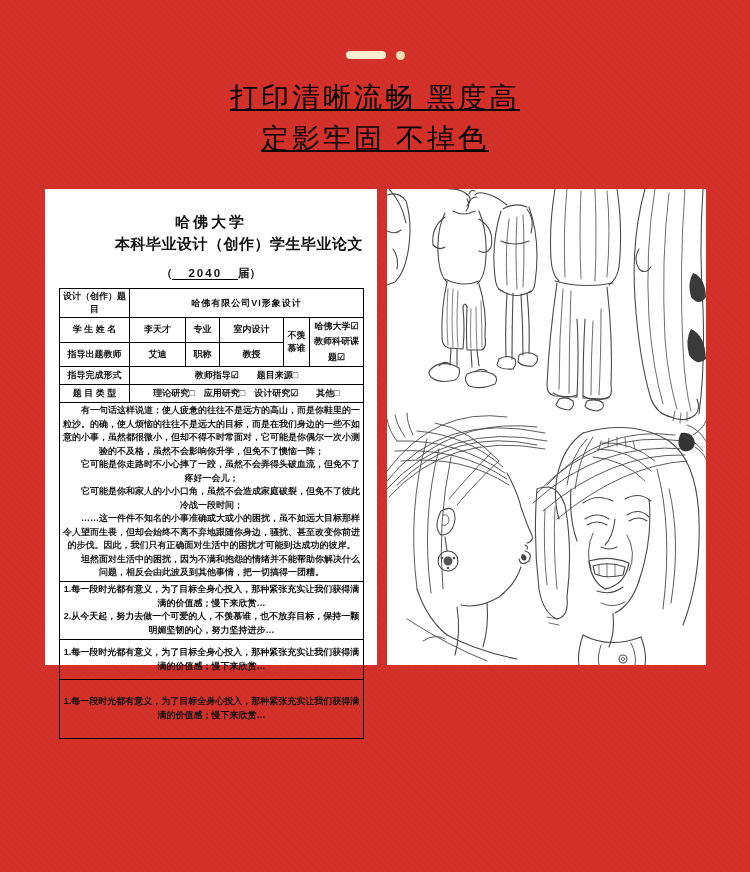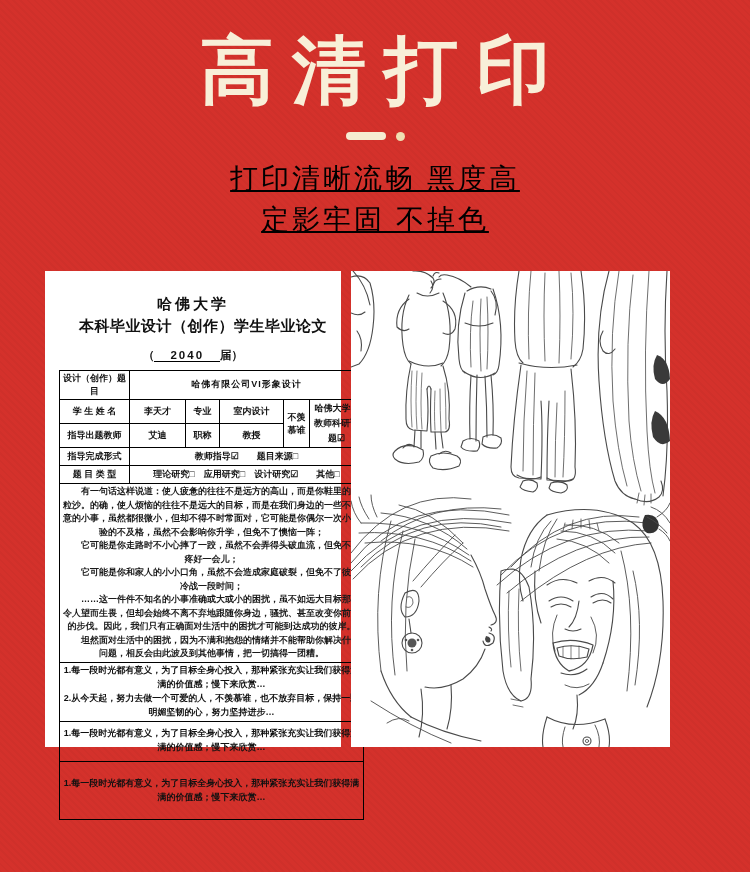--- a/index.html
+++ b/index.html
@@ -20,21 +20,21 @@
   .hero-title.l2{ letter-spacing:5px; text-indent:5px; }
   .divider{ margin:20px auto 18px; display:flex; align-items:center; justify-content:center; gap:10px; height:10px;}
   .divider .bar{ width:40px; height:8px; border-radius:4px; background:#f6ecd2; }
   .divider .dot{ width:9px; height:9px; border-radius:50%; background:#efdfb2; }
   .hero-sub{
     color:#000000; font-size:28px; font-weight:500; letter-spacing:3px; line-height:1.45;text-decoration:underline;
   }
   
   .panels{ display:flex; margin:30px 0 0 45px; gap:10px; }
   .panel{ background:#ffffff; height:476px; }
-  .panel.doc{ width:296px; padding:24px 14px 0; color:#111; }
+  .panel.doc{ width:332px; padding:24px 14px 0; color:#111; }
   .panel.art{ width:319px; overflow:hidden; }
 
   .doc h1{ font-size:15px; font-weight:bold; text-align:center; letter-spacing:3px; }
   .doc h2{ font-size:15px; font-weight:bold; text-align:right; letter-spacing:0.5px; margin-top:3px; white-space:nowrap; }
   .yearline{ font-size:11.5px; font-weight:bold; text-align:center; margin:12px 0 7px; }
   .yearline .u{ border-bottom:1.5px solid #000; padding:0 16px; letter-spacing:2px;}
 
   table.form{ width:100%; border-collapse:collapse; table-layout:fixed; }
   table.form td{
     border:1.6px solid #000; font-size:9px; font-weight:bold; text-align:center;
@@ -53,21 +53,20 @@
   }
 
   .art svg{ display:block; }
 </style>
 </head>
 <body>
 
 <div>
 
   <div class="hero">
-    <div class="hero-title l1">高清打印</div>
     <div class="divider">
       <span class="bar"></span>
       <span class="dot"></span>
     </div>
     <div class="hero-sub">打印清晰流畅 黑度高</div>
     <div class="hero-sub">定影牢固 不掉色</div>
   </div>
 
   <div class="panels">
 

